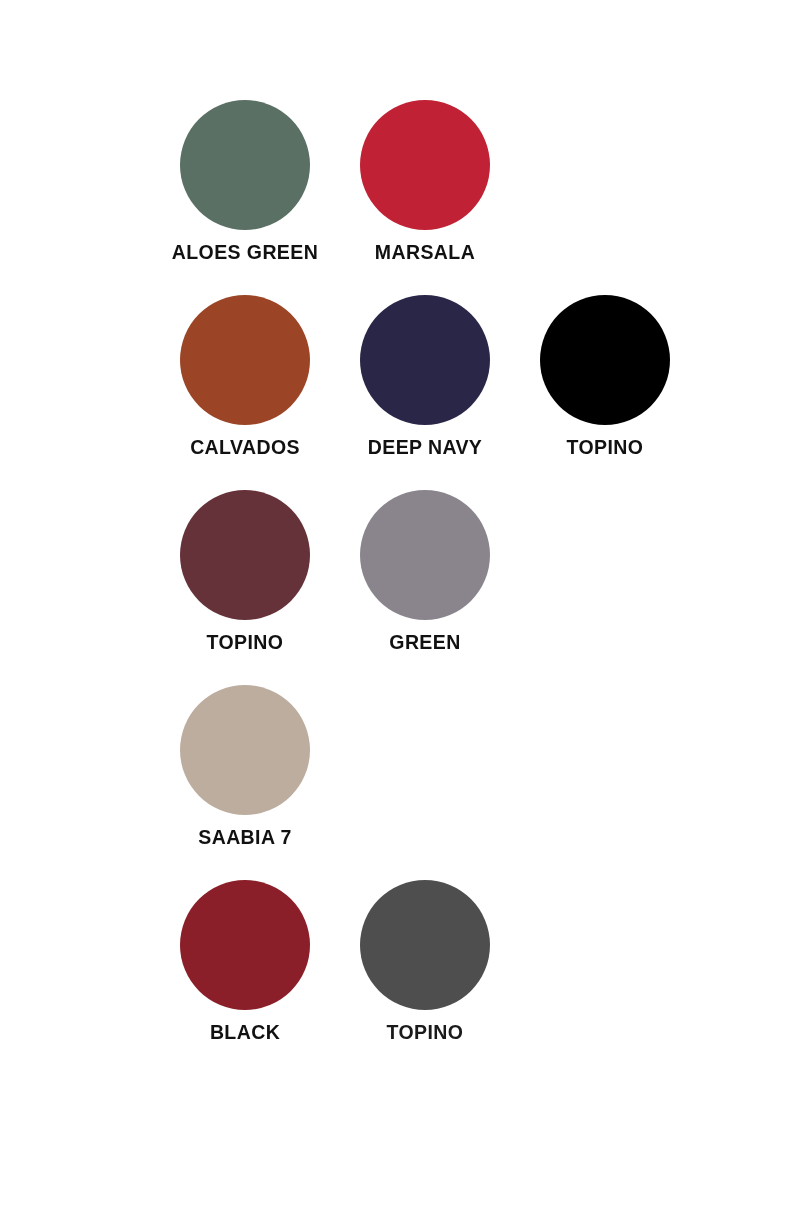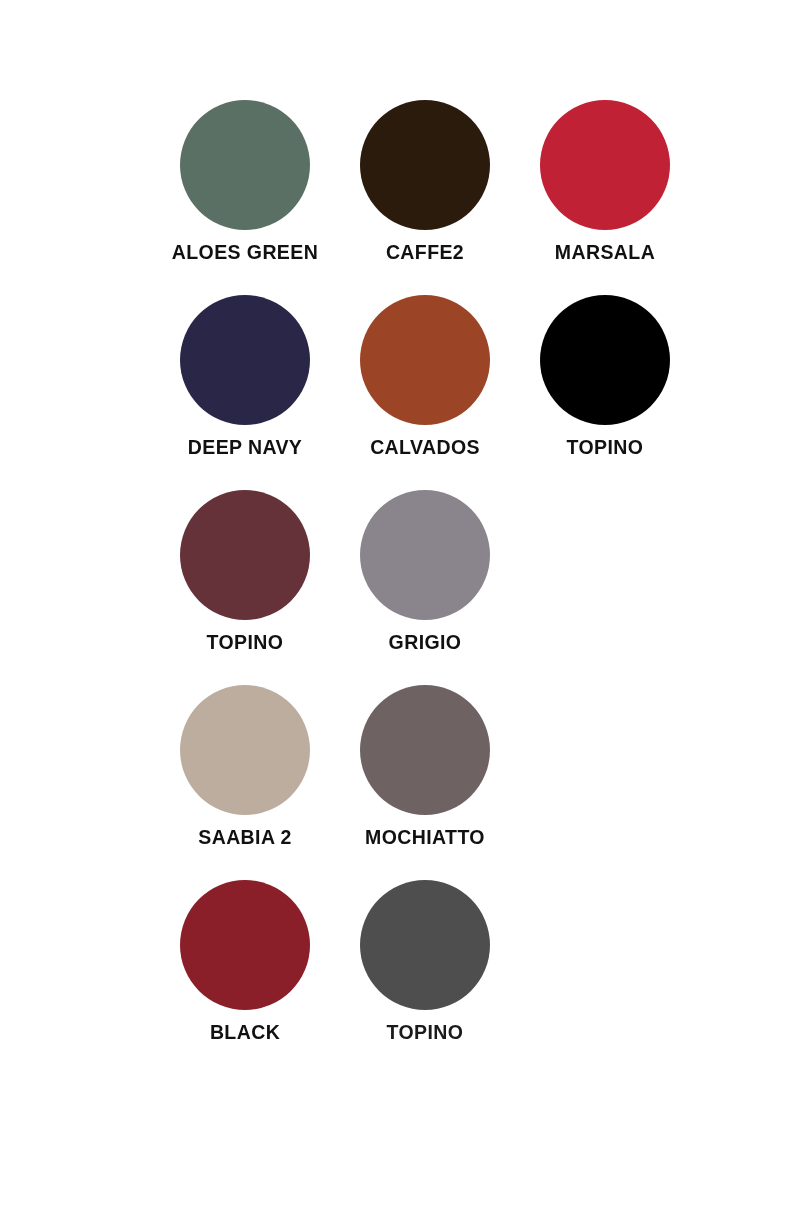--- a/index.html
+++ b/index.html
@@ -78,60 +78,52 @@
 <body>
 
 <div id="palette-sheet">
   <div id="swatch-grid">
       <div class="swatch-row">
         <div class="swatch-cell">
           <div class="swatch-circle" style="background-color: rgb(90, 112, 100);"></div>
           <div class="swatch-label">ALOES GREEN</div>
         </div>
         <div class="swatch-cell">
-          <div class="swatch-circle" style="background-color: rgb(42, 27, 12);"></div>
-          <div class="swatch-label">CAFFE2</div>
-        </div>
-        <div class="swatch-cell">
           <div class="swatch-circle" style="background-color: rgb(192, 33, 52);"></div>
           <div class="swatch-label">MARSALA</div>
         </div>
       </div>
       <div class="swatch-row">
         <div class="swatch-cell">
+          <div class="swatch-circle" style="background-color: rgb(156, 69, 38);"></div>
+          <div class="swatch-label">CALVADOS</div>
+        </div>
+        <div class="swatch-cell">
           <div class="swatch-circle" style="background-color: rgb(41, 38, 71);"></div>
           <div class="swatch-label">DEEP NAVY</div>
-        </div>
-        <div class="swatch-cell">
-          <div class="swatch-circle" style="background-color: rgb(156, 69, 38);"></div>
-          <div class="swatch-label">CALVADOS</div>
         </div>
         <div class="swatch-cell">
           <div class="swatch-circle" style="background-color: rgb(0, 0, 0);"></div>
           <div class="swatch-label">TOPINO</div>
         </div>
       </div>
       <div class="swatch-row">
         <div class="swatch-cell">
           <div class="swatch-circle" style="background-color: rgb(101, 50, 57);"></div>
           <div class="swatch-label">TOPINO</div>
         </div>
         <div class="swatch-cell">
           <div class="swatch-circle" style="background-color: rgb(138, 133, 140);"></div>
-          <div class="swatch-label">GRIGIO</div>
+          <div class="swatch-label">GREEN</div>
         </div>
       </div>
       <div class="swatch-row">
         <div class="swatch-cell">
           <div class="swatch-circle" style="background-color: rgb(189, 173, 159);"></div>
-          <div class="swatch-label">SAABIA 2</div>
-        </div>
-        <div class="swatch-cell">
-          <div class="swatch-circle" style="background-color: rgb(110, 98, 99);"></div>
-          <div class="swatch-label">MOCHIATTO</div>
+          <div class="swatch-label">SAABIA 7</div>
         </div>
         <div class="swatch-cell empty"></div>
       </div>
       <div class="swatch-row">
         <div class="swatch-cell">
           <div class="swatch-circle" style="background-color: rgb(138, 31, 41);"></div>
           <div class="swatch-label">BLACK</div>
         </div>
         <div class="swatch-cell">
           <div class="swatch-circle" style="background-color: rgb(78, 78, 78);"></div>

